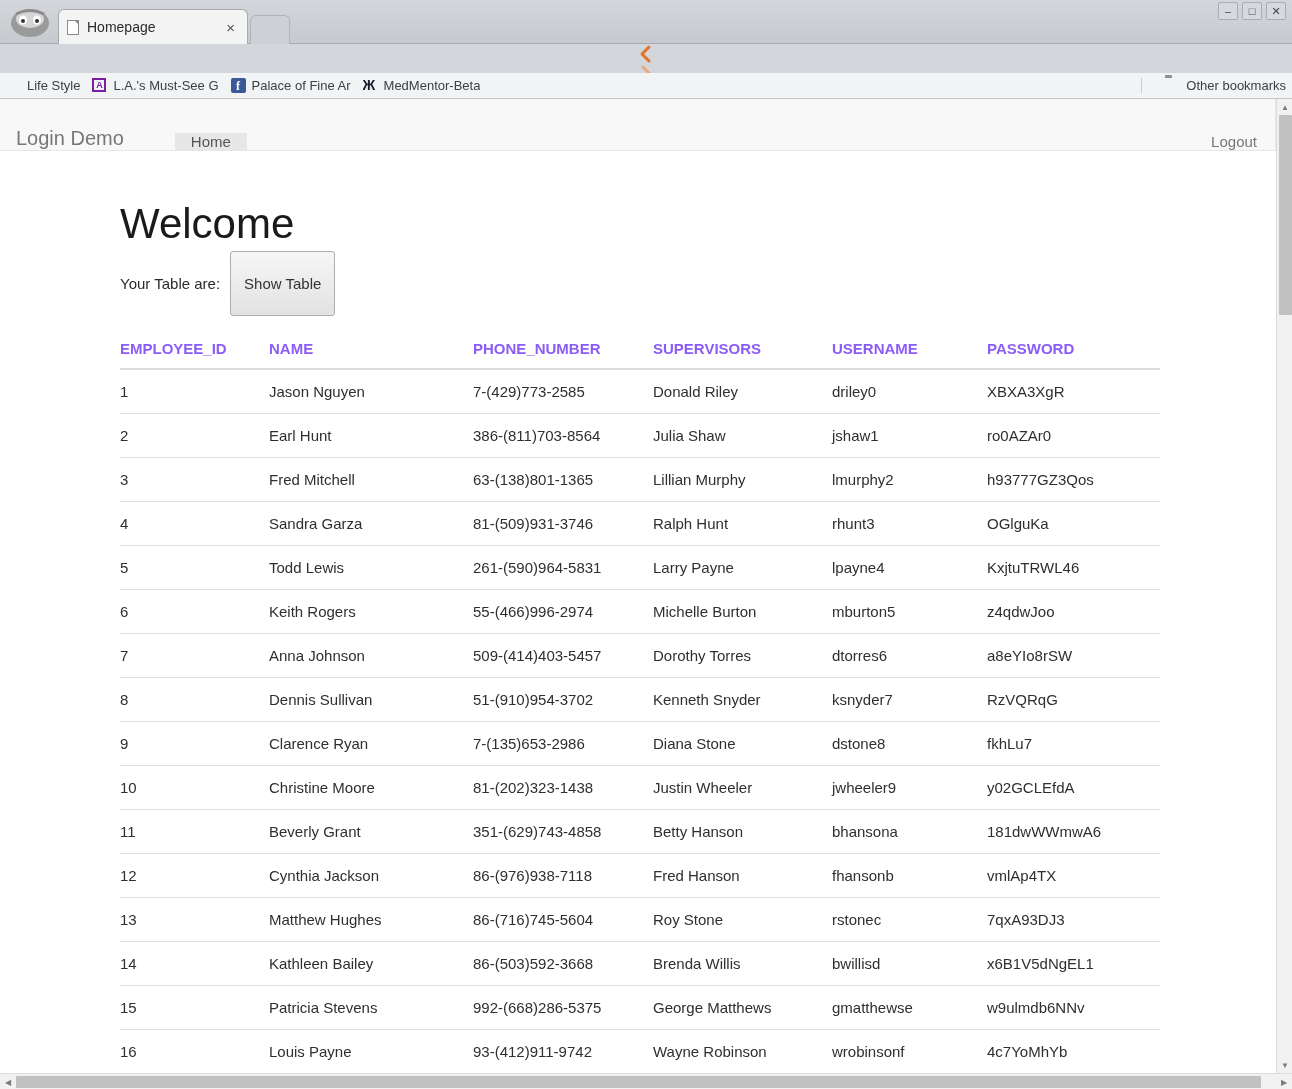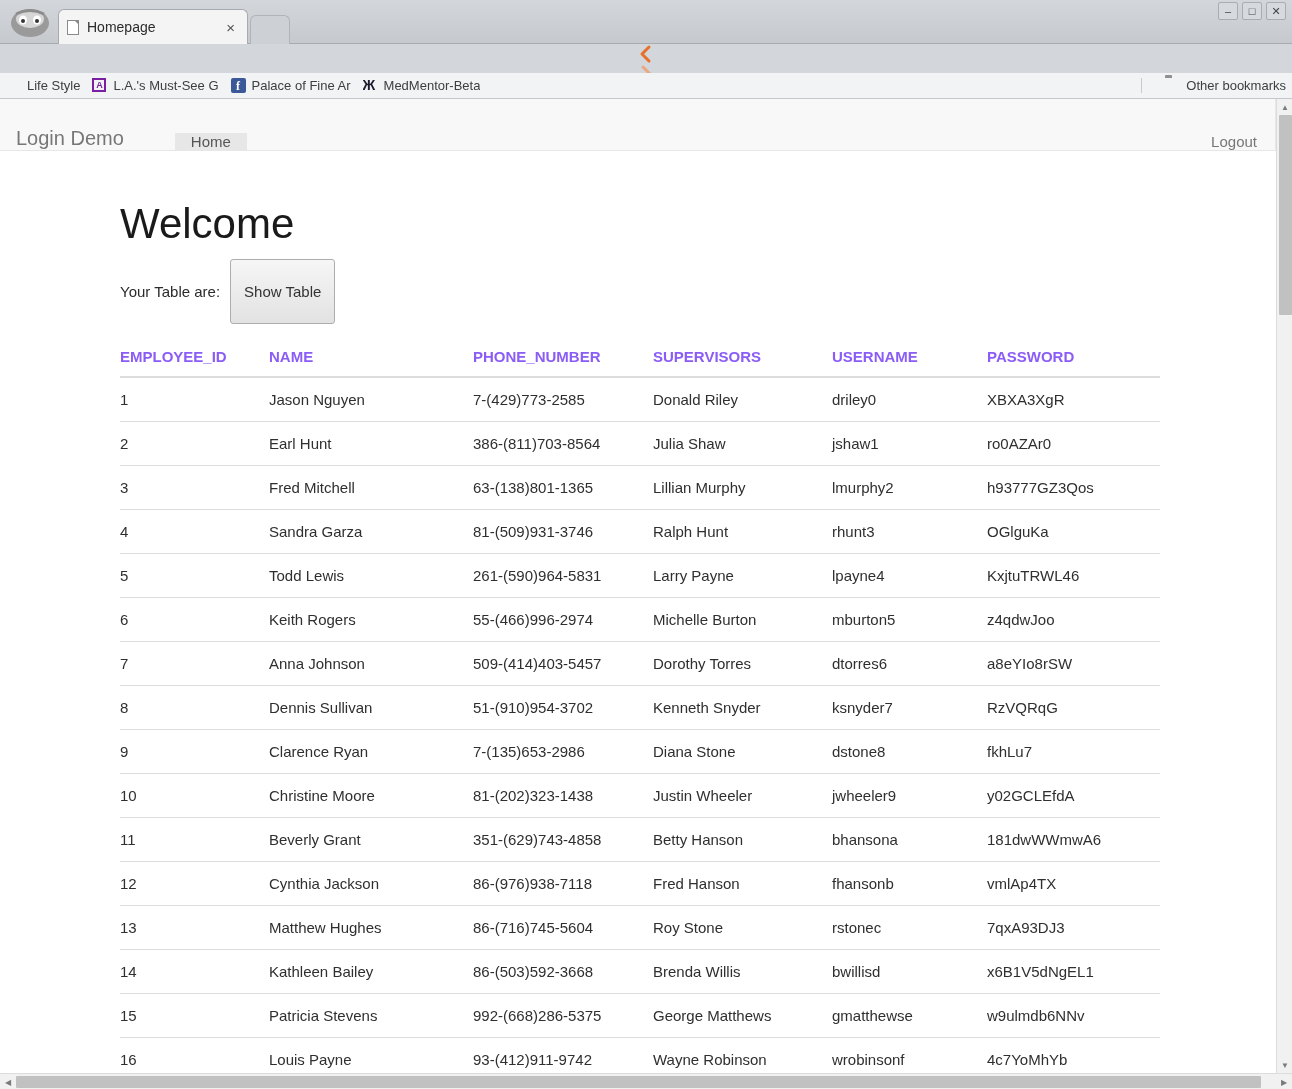--- a/index.html
+++ b/index.html
@@ -244,21 +244,21 @@
     font-size: 15px; color: #777;
     cursor: pointer;
   }
 
   
   .content { padding: 0 0 0 120px; }
   h1.welcome {
     font-size: 42px;
     font-weight: normal;
     color: #1a1a1a;
-    margin: 52px 0 14px 0;
+    margin: 52px 0 6px 0;
     line-height: 1;
   }
   .form-line {
     display: flex; align-items: center;
     gap: 10px;
     margin-bottom: 14px;
   }
   .form-label { font-size: 15px; color: #2b2b2b; }
   .btn {
     font-family: "Liberation Sans", sans-serif;

